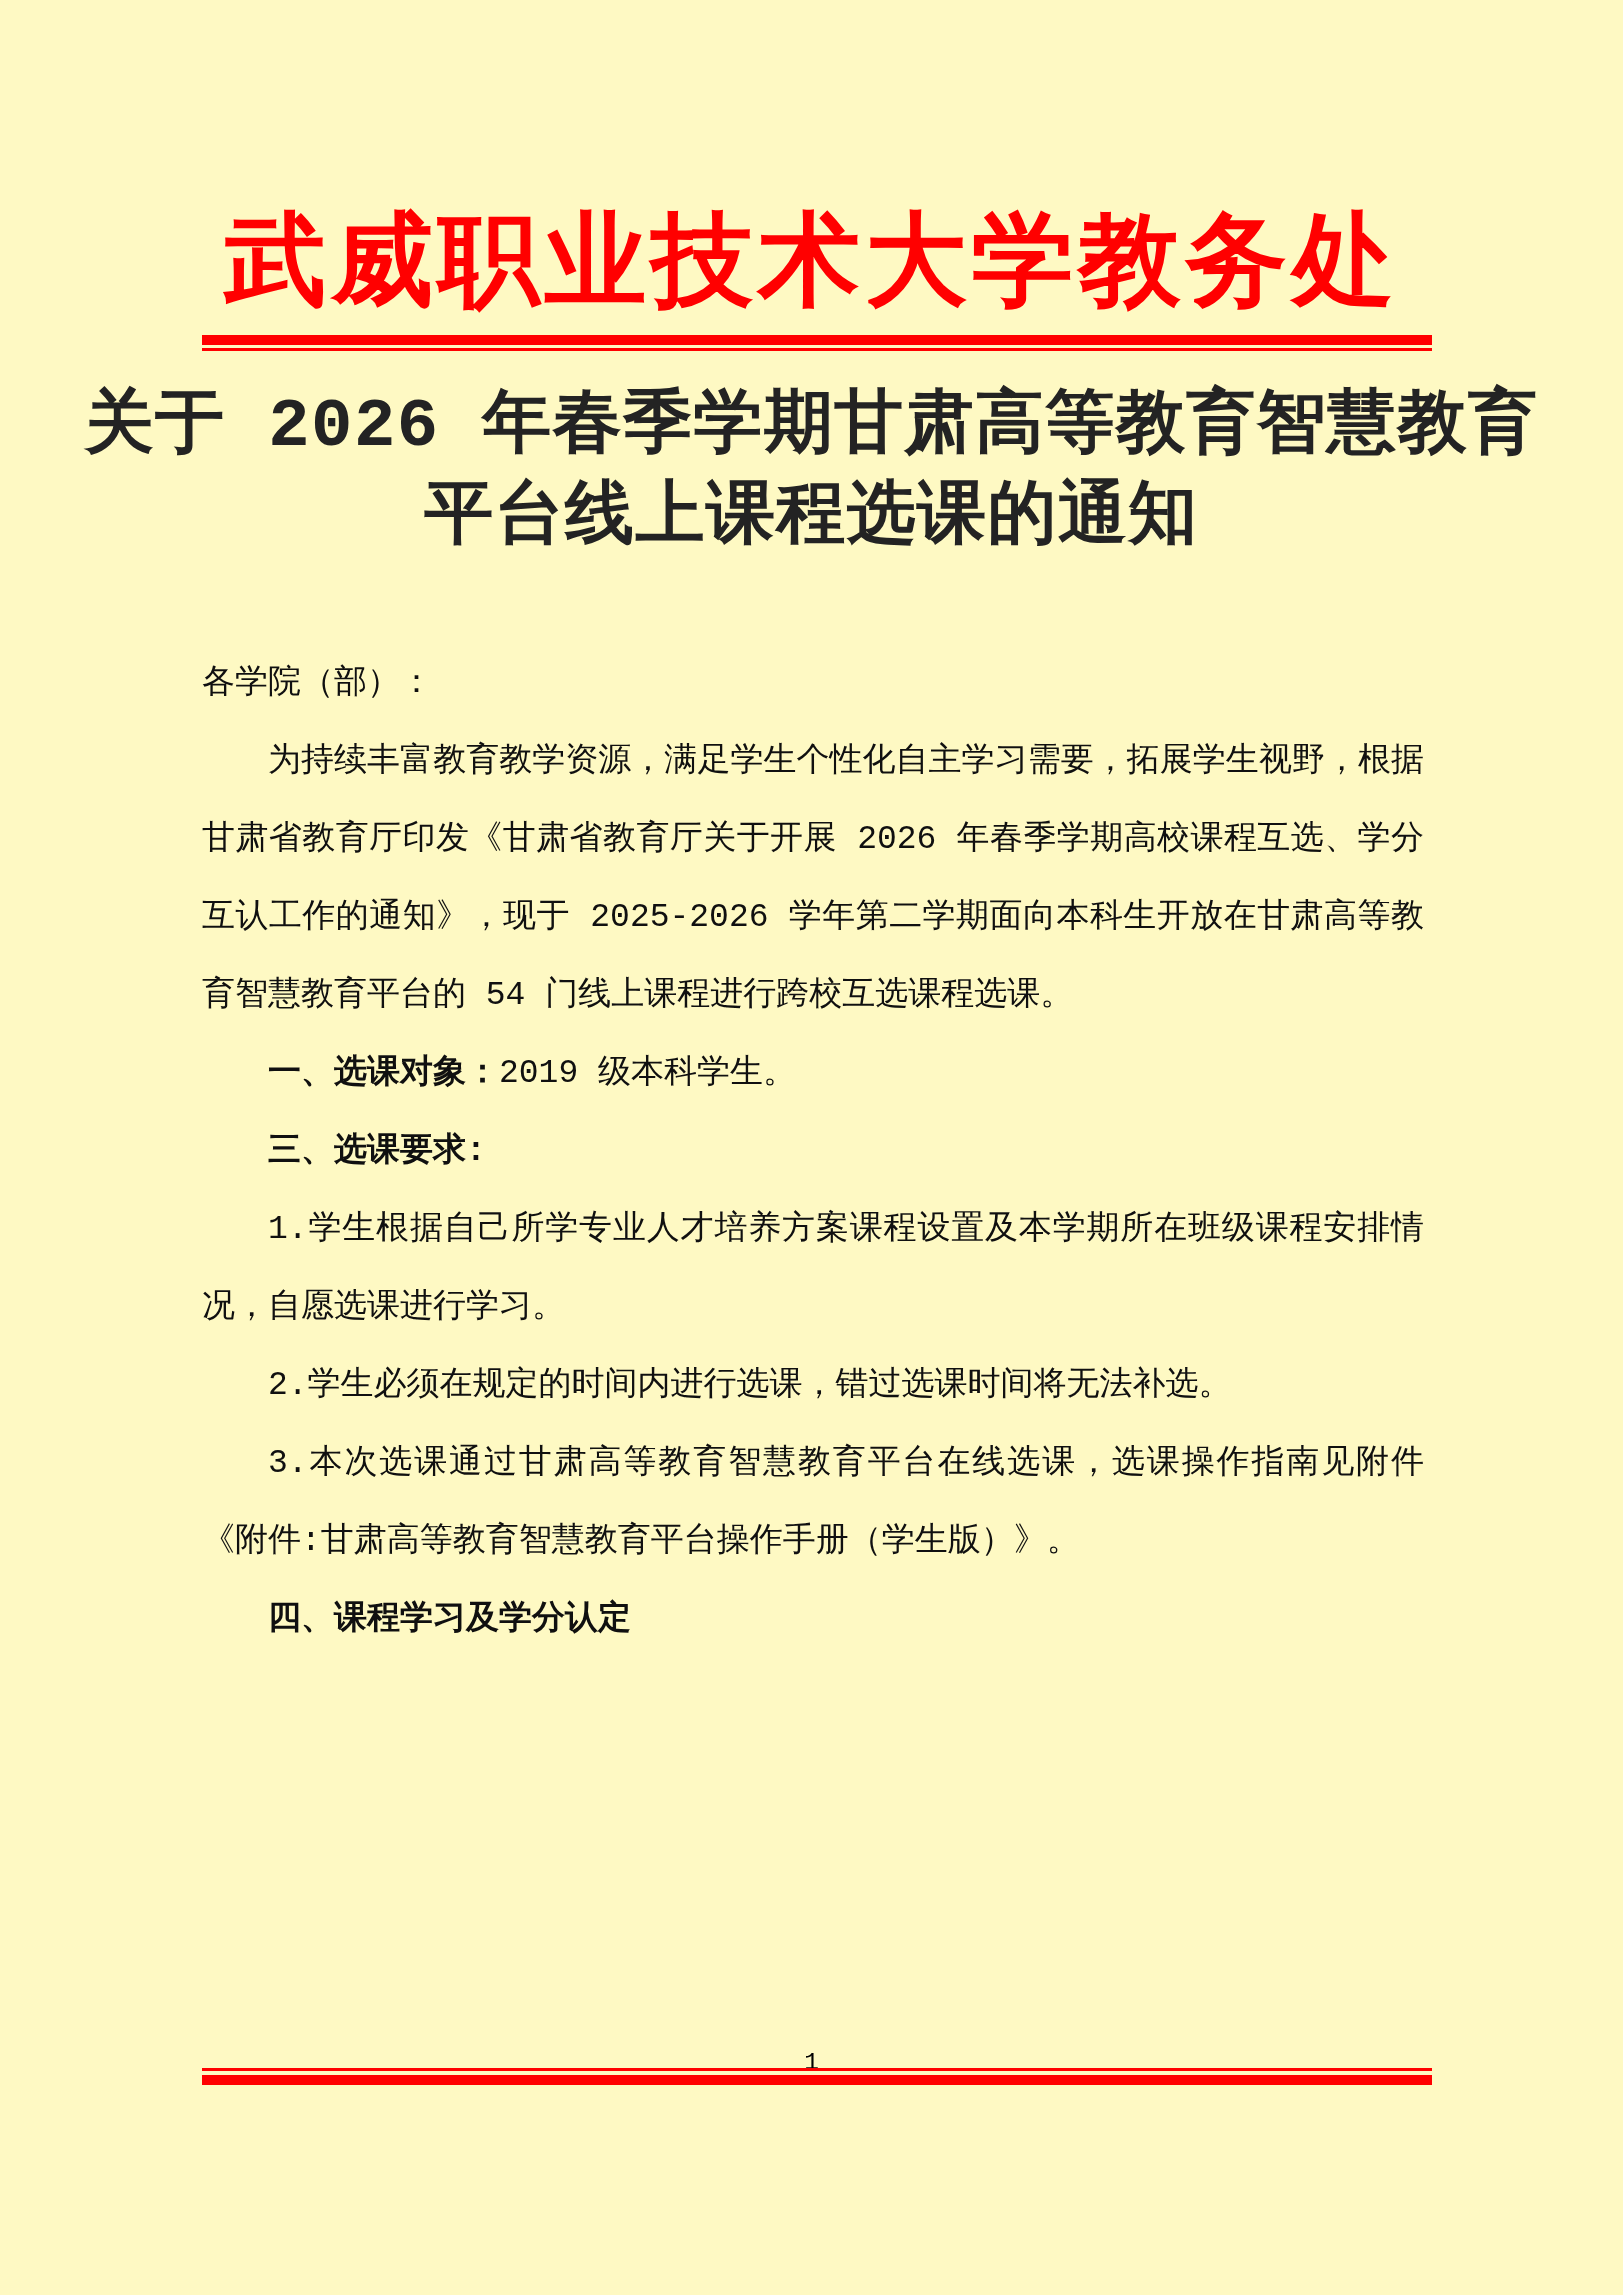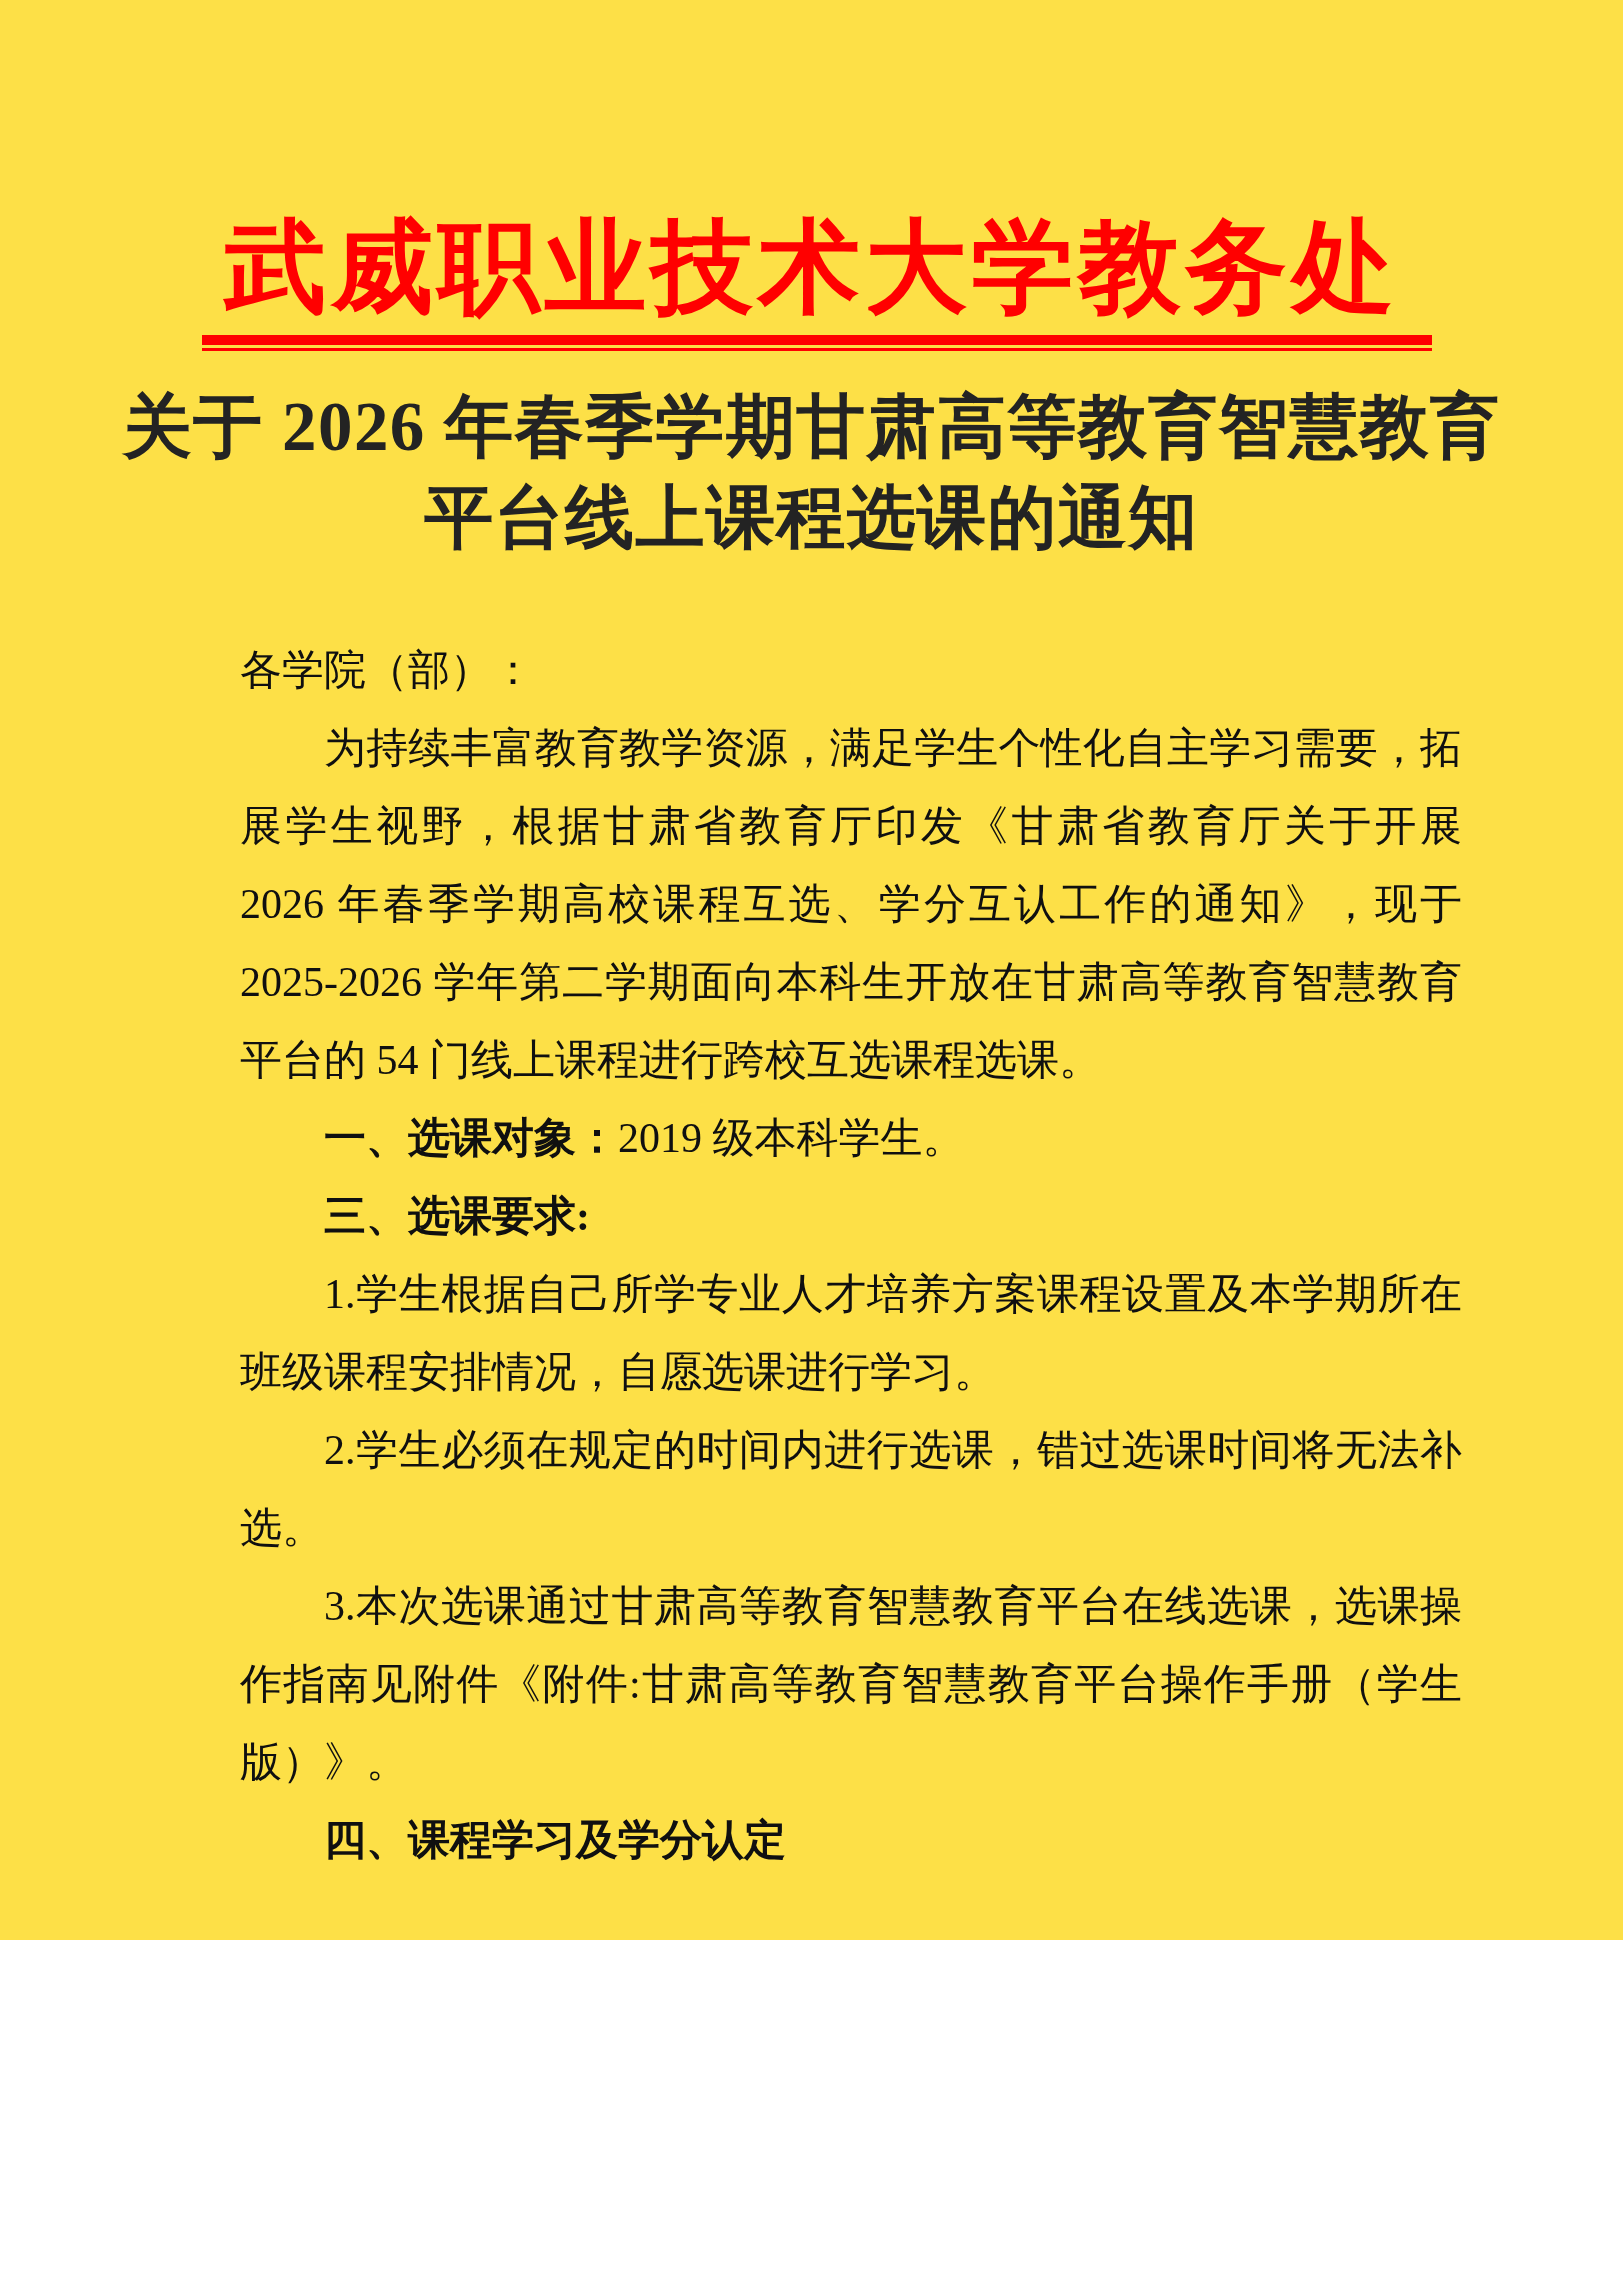--- a/index.html
+++ b/index.html
@@ -1,21 +1,21 @@
 <!DOCTYPE html>
 <html style="--accent: #ff0000;font-size:11px"><head>
 <meta charset="utf-8">
 <style>
   html,body{margin:0;padding:0;background:#ffffff;}
   .page{
     position:relative;
-    width:1623px;height:1940px;
-    background:#fde047;
+    width:1623px;height:2295px;
+    background:#fef9c3;
     overflow:hidden;
-    font-family:Liberation Serif, serif;
+    font-family:Liberation Mono, monospace;
     color:#121212;
   }
   
   .masthead{
     position:absolute;left:0;top:215px;width:100%;
     text-align:center;
     color:var(--accent,#ff0000);
     font-size:102px;line-height:106px;
     font-weight:bold;letter-spacing:4.8px;
     white-space:nowrap;
@@ -28,25 +28,24 @@
   .doc-title{
     position:absolute;left:0;top:382px;width:100%;
     text-align:center;
     font-weight:bold;
     font-size:69px;line-height:91px;
     color:#232323;letter-spacing:1.4px;
   }
 
   
   .body-block{
-    position:absolute;left:202px;top:631px;width:1222px;
-    font-size:42px;line-height:78px;
+    position:absolute;left:202px;top:645px;width:1222px;
+    font-size:33px;line-height:78px;
     text-align:justify;
     color:#101010;
-    margin-left:38px;
   }
   .para{margin:0;text-indent:2em;}
   .para.no-indent{text-indent:0;}
   .b{font-weight:bold;}
 
   
   .page-num{
     position:absolute;left:0;top:2049px;width:100%;
     text-align:center;font-size:24.5px;color:#000;
     z-index:0;

